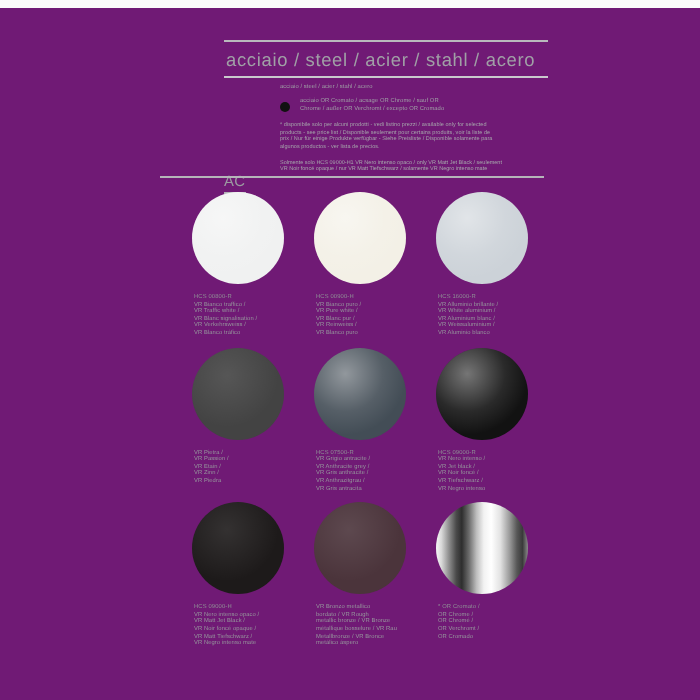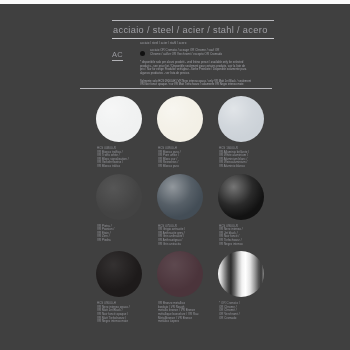--- a/index.html
+++ b/index.html
@@ -13,21 +13,21 @@
     overflow: hidden;
     font-family: "Liberation Sans", sans-serif;
     color: #8d8d8d;
     position: relative;
   }
 
   
   #page {
     position: absolute;
     inset: 0;
-    background: #404040;
+    background: #701a75;
   }
 
   
   .sheet-top-edge {
     position: absolute;
     left: 0; top: 0;
     width: 350px; height: 4px;
     background: #fbfbfb;
   }
 
@@ -62,20 +62,21 @@
     width: 168px;
   }
   .legend-row {
     display: flex;
     align-items: flex-start;
   }
   .ac-mark {
     width: 24px;
     flex: 0 0 24px;
     padding-top: 1px;
+    margin-top: 37px;
   }
   .ac-text {
     font-size: 7.4px;
     color: #9b9ba1;
     letter-spacing: 0.2px;
     line-height: 8px;
     border-bottom: 1px solid #b2b2b6;
     display: inline-block;
     padding-bottom: 0.5px;
   }

